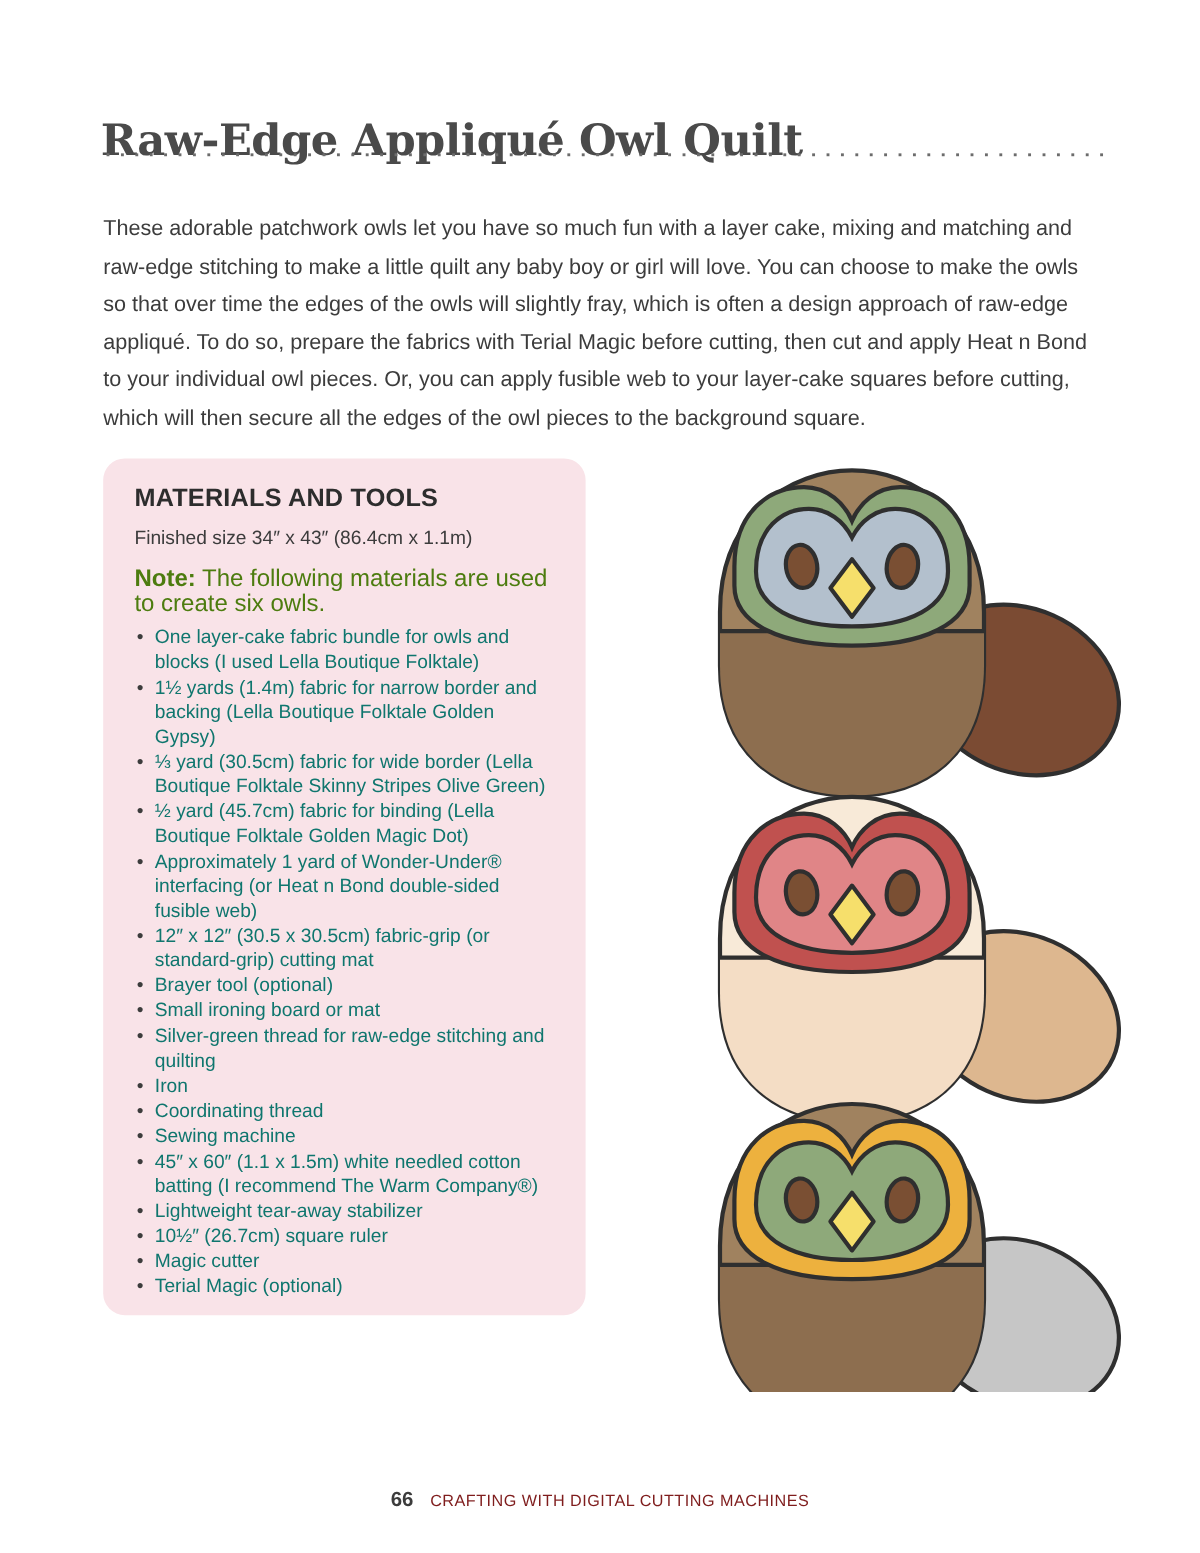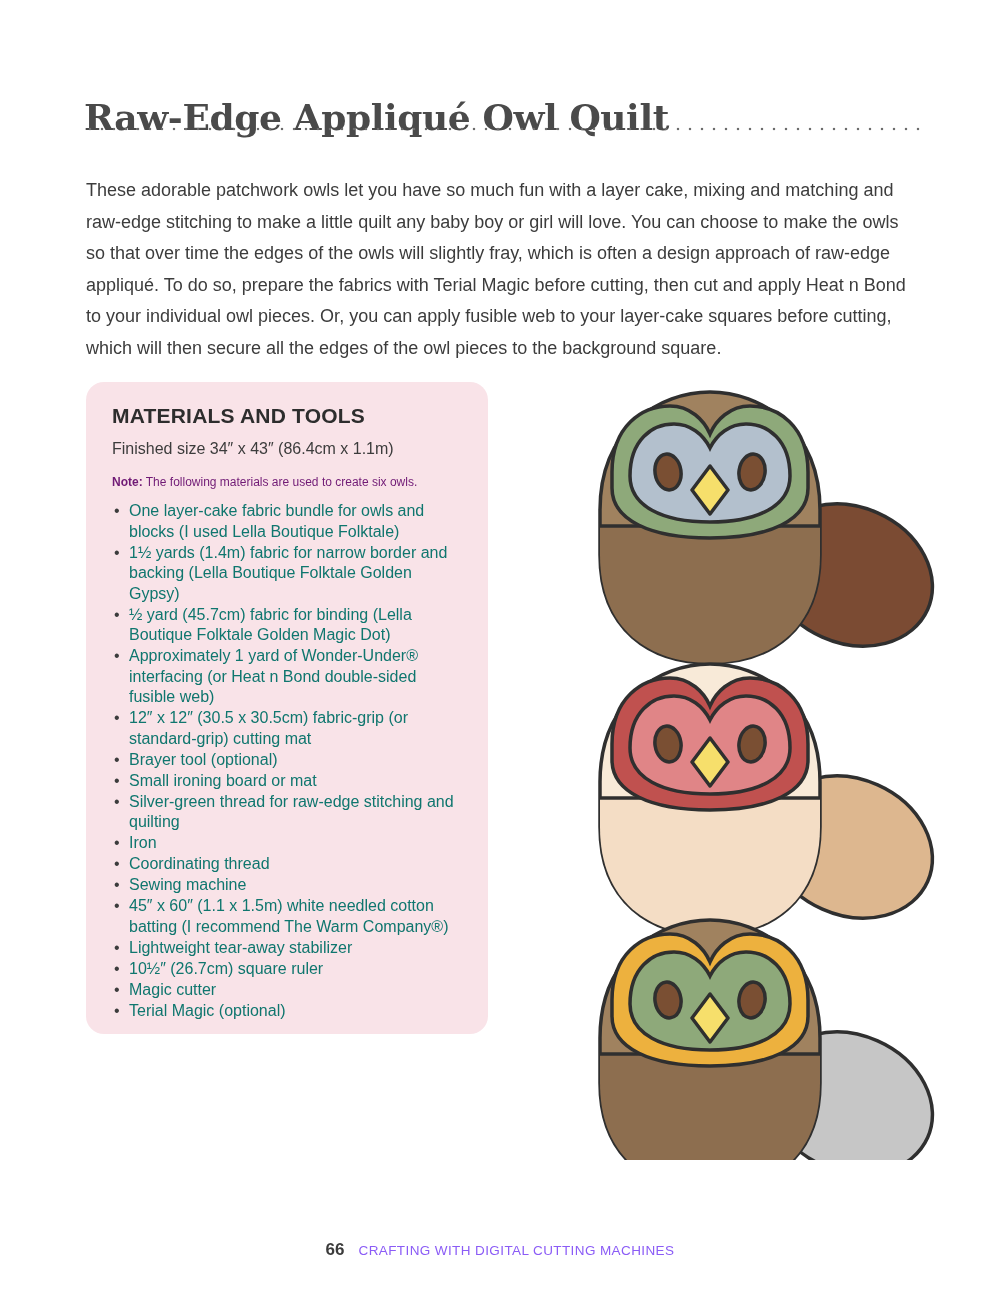--- a/index.html
+++ b/index.html
@@ -68,23 +68,23 @@
     letter-spacing: 0.2px;
     margin: 0 0 10px 0;
   }
   .materials-size {
     font-size: 16px;
     line-height: 22px;
     color: #3c3c3c;
     margin: 0 0 12px 0;
   }
   .materials-note {
-    font-size: 12px;
+    font-size: 20px;
     line-height: 21px;
-    color: #701a75;
+    color: #4d7c0f;
     margin: 0 0 8px 0;
   }
   .materials-note b {
     font-weight: bold;
   }
   ul.materials-list {
     list-style: none;
     margin: 0;
     padding: 0;
   }
@@ -121,41 +121,42 @@
     justify-content: center;
   }
   .footer-page {
     font-size: 17px;
     font-weight: bold;
     color: #3c3c3c;
   }
   .footer-text {
     font-size: 13.5px;
     letter-spacing: 0.4px;
-    color: #8b5cf6;
+    color: #7f1d1d;
   }
 </style>
 </head>
 <body>
 
 <div class="page">
 
   <h1 class="title">Raw-Edge Appliqué Owl Quilt</h1>
 
   <div class="dotted-rule"></div>
 
   <p class="intro">These adorable patchwork owls let you have so much fun with a layer cake, mixing and matching and raw-edge stitching to make a little quilt any baby boy or girl will love. You can choose to make the owls so that over time the edges of the owls will slightly fray, which is often a design approach of raw-edge appliqué. To do so, prepare the fabrics with Terial Magic before cutting, then cut and apply Heat n Bond to your individual owl pieces. Or, you can apply fusible web to your layer-cake squares before cutting, which will then secure all the edges of the owl pieces to the background square.</p>
 
   <div class="materials-card">
     <div class="materials-title">MATERIALS AND TOOLS</div>
     <div class="materials-size">Finished size 34″ x 43″ (86.4cm x 1.1m)</div>
     <div class="materials-note"><b>Note:</b><span> The following materials are used to create six owls.</span></div>
     <ul class="materials-list">
       <li>One layer-cake fabric bundle for owls and blocks (I used Lella Boutique Folktale)</li>
       <li>1½ yards (1.4m) fabric for narrow border and backing (Lella Boutique Folktale Golden Gypsy)</li>
+      <li>⅓ yard (30.5cm) fabric for wide border (Lella Boutique Folktale Skinny Stripes Olive Green)</li>
       <li>½ yard (45.7cm) fabric for binding (Lella Boutique Folktale Golden Magic Dot)</li>
       <li>Approximately 1 yard of Wonder-Under® interfacing (or Heat n Bond double-sided fusible web)</li>
       <li>12″ x 12″ (30.5 x 30.5cm) fabric-grip (or standard-grip) cutting mat</li>
       <li>Brayer tool (optional)</li>
       <li>Small ironing board or mat</li>
       <li>Silver-green thread for raw-edge stitching and quilting</li>
       <li>Iron</li>
       <li>Coordinating thread</li>
       <li>Sewing machine</li>
       <li>45″ x 60″ (1.1 x 1.5m) white needled cotton batting (I recommend The Warm Company®)</li>

